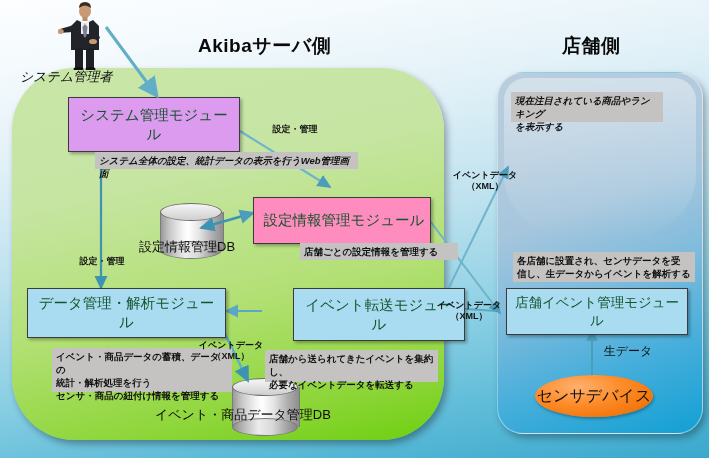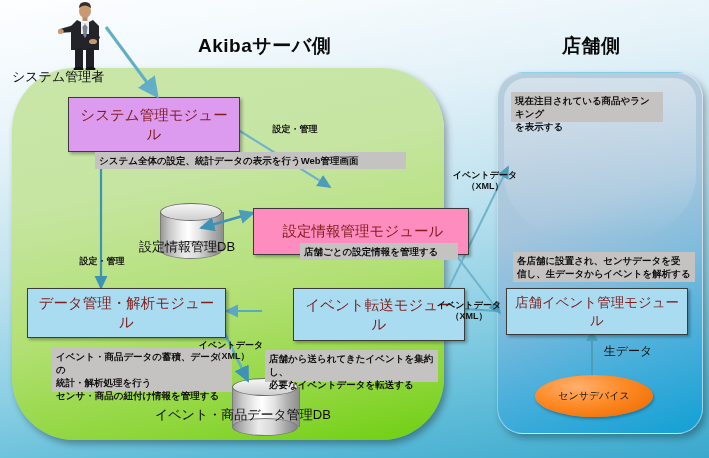--- a/index.html
+++ b/index.html
@@ -81,21 +81,21 @@
     pointer-events: none;
   }
   
   .module {
     position: absolute;
     display: flex;
     align-items: center;
     justify-content: center;
     text-align: center;
     border: 1px solid #3b3b3b;
-    color: #7f1d1d;
+    color: #14532d;
     font-size: 14.5px;
     line-height: 1.28;
     box-shadow: 2px 2px 3px rgba(0,0,0,.30);
     z-index: 14;
     padding: 0 4px;
     box-sizing: border-box;
   }
   .m-purple { background: #dd9bf0; }
   .m-pink   { background: #ff8cbe; }
   .m-blue   { background: #a9dcf0; }
@@ -162,21 +162,21 @@
   
   .sensor {
     position: absolute;
     border-radius: 50%;
     background: radial-gradient(ellipse at 36% 28%,
         #ffb070 0%, #fd8c28 42%, #f4760d 75%, #e06a08 100%);
     display: flex;
     align-items: center;
     justify-content: center;
     color: #111;
-    font-size: 10px;
+    font-size: 16px;
     z-index: 14;
     box-shadow: 1px 2px 3px rgba(0,0,0,.28);
     font-family: Liberation Serif, serif;
   }
   
   .alabel {
     position: absolute;
     font-size: 9px;
     line-height: 1.25;
     color: #111;
@@ -276,34 +276,34 @@
       <path d="M38,26 L42,36 L36,40 L33,32 z" fill="#23242a"></path>
       <ellipse cx="35" cy="39.5" rx="4" ry="2.6" fill="#c89a72"></ellipse>
 
       <rect x="17" y="46" width="8" height="22" fill="#1f2026"></rect>
       <rect x="28" y="46" width="8" height="22" fill="#1f2026"></rect>
 
       <ellipse cx="20.5" cy="67" rx="5" ry="2" fill="#101012"></ellipse>
       <ellipse cx="32.5" cy="67" rx="5" ry="2" fill="#101012"></ellipse>
     </svg>
   </div>
-  <div class="admin-label" style="left:12px; top:68px;">システム管理者</div>
+  <div class="admin-label" style="left:20px; top:68px;font-style:italic;">システム管理者</div>
 
   <svg class="arrows arrows-top" viewBox="0 0 709 458">
     <line x1="106" y1="27" x2="157" y2="96" stroke="#63aec7" stroke-width="3" marker-end="url(#ah2)"></line>
     <defs>
       <marker id="ah2" markerWidth="8" markerHeight="8" refX="6" refY="3.5" orient="auto">
         <path d="M0,0 L7,3.5 L0,7 z" fill="#63aec7"></path>
       </marker>
     </defs>
   </svg>
 
   <div class="module m-purple" style="left:68px; top:97px; width:172px; height:55px;">システム管理モジュール</div>
 
-  <div class="module m-pink" style="left:253px; top:208px; width:216px; height:47px;padding-left:8px;">設定情報管理モジュール</div>
+  <div class="module m-pink" style="left:253px; top:197px; width:178px; height:47px;padding-left:8px;">設定情報管理モジュール</div>
 
   <div class="module m-blue" style="left:27px; top:288px; width:199px; height:50px;">データ管理・解析モジュール</div>
 
   <div class="module m-blue" style="left:262px; top:288px; width:172px; height:53px;margin-left:31px;">イベント転送モジュール</div>
 
 
   <div class="module m-blue" style="left:506px; top:288px; width:182px; height:47px; font-size:13.5px;">店舗イベント管理モジュール</div>
 
   <div class="db" style="left:160px; top:203px; width:62px; height:56px;">
     <div class="cyl-body"></div>
@@ -314,32 +314,32 @@
 
   <div class="db" style="left:232px; top:378px; width:66px; height:58px;">
     <div class="cyl-body"></div>
     <div class="cyl-bottom"></div>
     <div class="cyl-top"></div>
   </div>
   <div class="db-label" style="left:155px; top:406px;">イベント・商品データ管理DB</div>
 
   <div class="sensor" style="left:535px; top:375px; width:118px; height:42px;">センサデバイス</div>
 
-  <div class="caption" style="left:95px; top:152px; width:311px; height:17px;">システム全体の設定、統計データの表示を行うWeb管理画面</div>
+  <div class="caption" style="left:95px; top:152px; width:263px; height:17px;font-style:italic;">システム全体の設定、統計データの表示を行うWeb管理画面</div>
 
   <div class="caption" style="left:300px; top:243px; width:158px; height:17px;">店舗ごとの設定情報を管理する</div>
 
   <div class="caption" style="left:52px; top:348px; width:180px; height:44px;">イベント・商品データの蓄積、データの
 統計・解析処理を行う
 センサ・商品の紐付け情報を管理する</div>
 
   <div class="caption" style="left:265px; top:350px; width:173px; height:32px;">店舗から送られてきたイベントを集約し、
 必要なイベントデータを転送する</div>
 
-  <div class="caption" style="left:511px; top:92px; width:152px; height:30px;">現在注目されている商品やランキング
+  <div class="caption" style="left:511px; top:92px; width:152px; height:30px;font-style:italic;">現在注目されている商品やランキング
 を表示する</div>
 
   <div class="caption" style="left:513px; top:252px; width:182px; height:30px;">各店舗に設置され、センサデータを受
 信し、生データからイベントを解析する</div>
 
   <div class="alabel" style="left:265px; top:124px; width:60px;">設定・管理</div>
 
   <div class="alabel" style="left:72px; top:256px; width:60px;">設定・管理</div>
 
   <div class="alabel" style="left:198px; top:340px; width:66px;">イベントデータ

